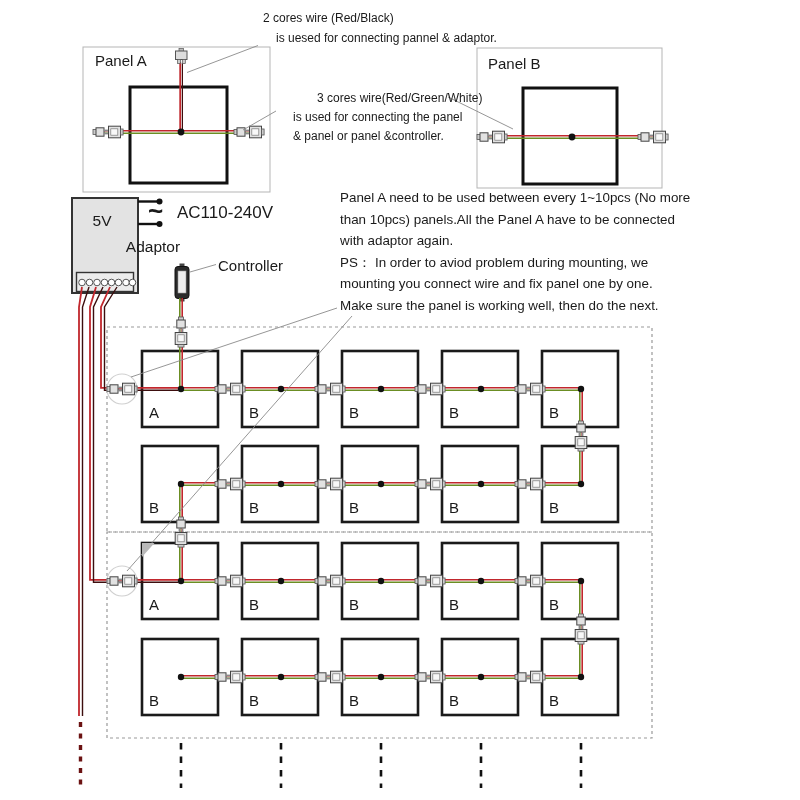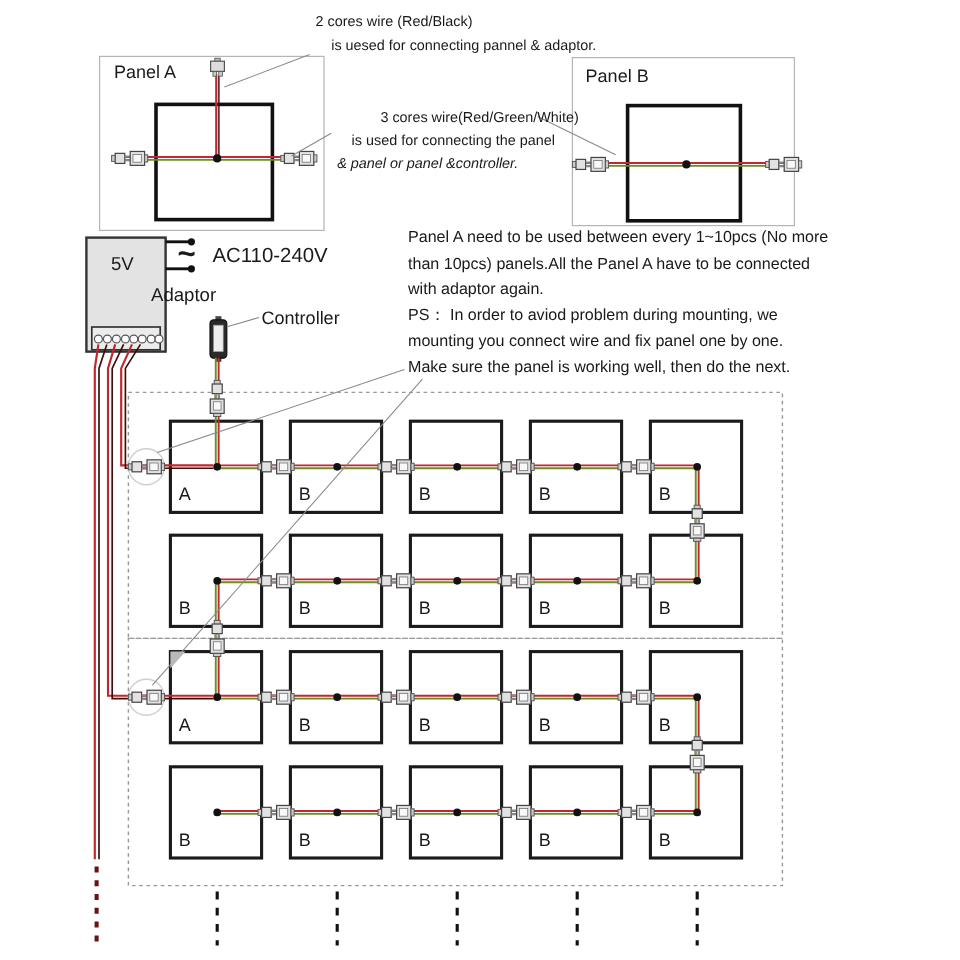--- a/index.html
+++ b/index.html
@@ -284,21 +284,21 @@
 </svg>
 
 <div class="txt s15" style="left:95px;top:52px;">Panel A</div>
 <div class="txt s15" style="left:488px;top:55px;">Panel B</div>
 
 <div class="txt s12" style="left:263px;top:9px;">2 cores wire (Red/Black)</div>
 <div class="txt s12" style="left:276px;top:29px;">is uesed for connecting pannel &amp; adaptor.</div>
 
 <div class="txt s12" style="left:293px;top:89px;margin-left:24px;">3 cores wire(Red/Green/White)</div>
 <div class="txt s12" style="left:293px;top:108px;">is used for connecting the panel</div>
-<div class="txt s12" style="left:281px;top:127px;font-style:italic;">&amp; panel or panel &amp;controller.</div>
+<div class="txt s12" style="left:293px;top:127px;">&amp; panel or panel &amp;controller.</div>
 
 <div class="txt s16" style="left:72px;top:212px;width:60px;text-align:center;">5V</div>
 <div class="txt s16" style="left:72px;top:238px;width:66px;text-align:center;padding-left:48px;">Adaptor</div>
 
 <div class="txt tilde" style="left:148px;top:196px;">~</div>
 <div class="txt s17" style="left:177px;top:203px;">AC110-240V</div>
 
 <div class="txt s15" style="left:218px;top:257px;">Controller</div>
 
 <div class="txt s13" style="left:340px;top:187px;">

